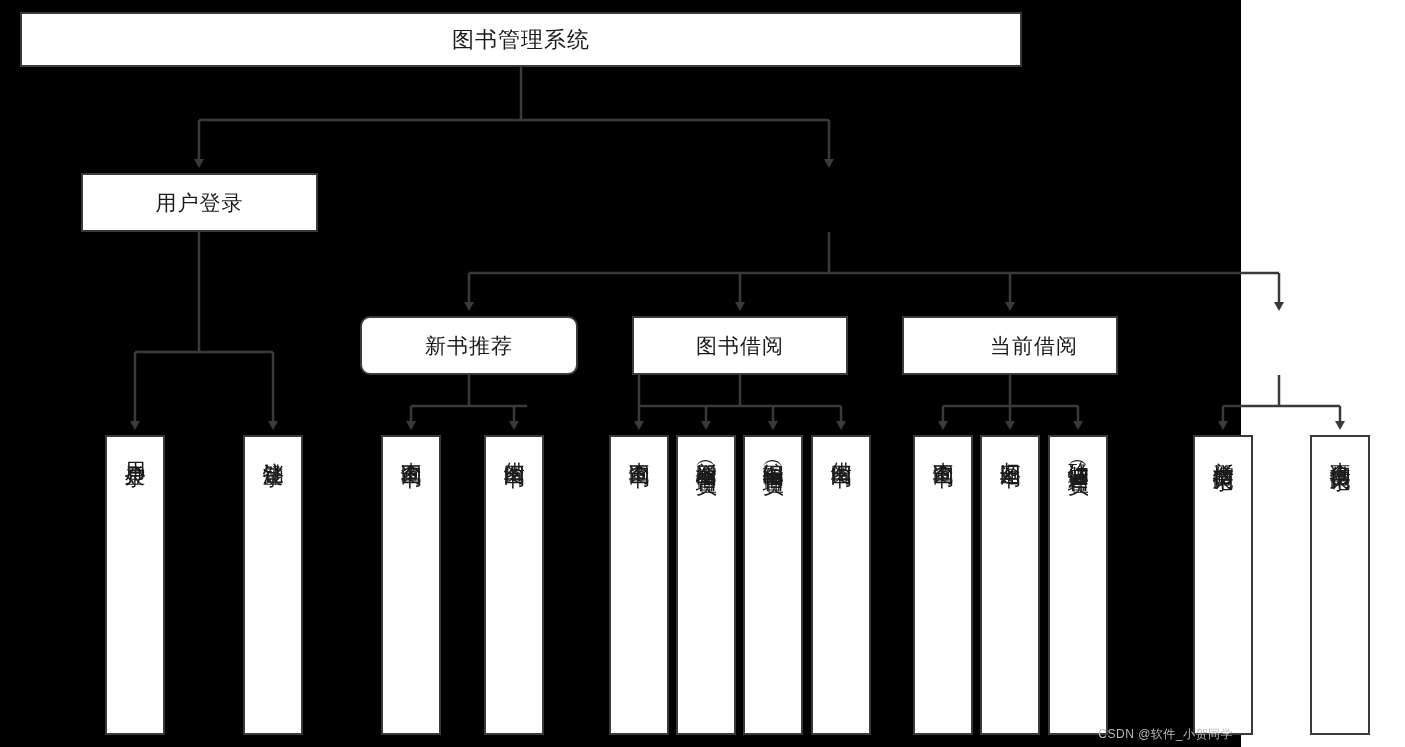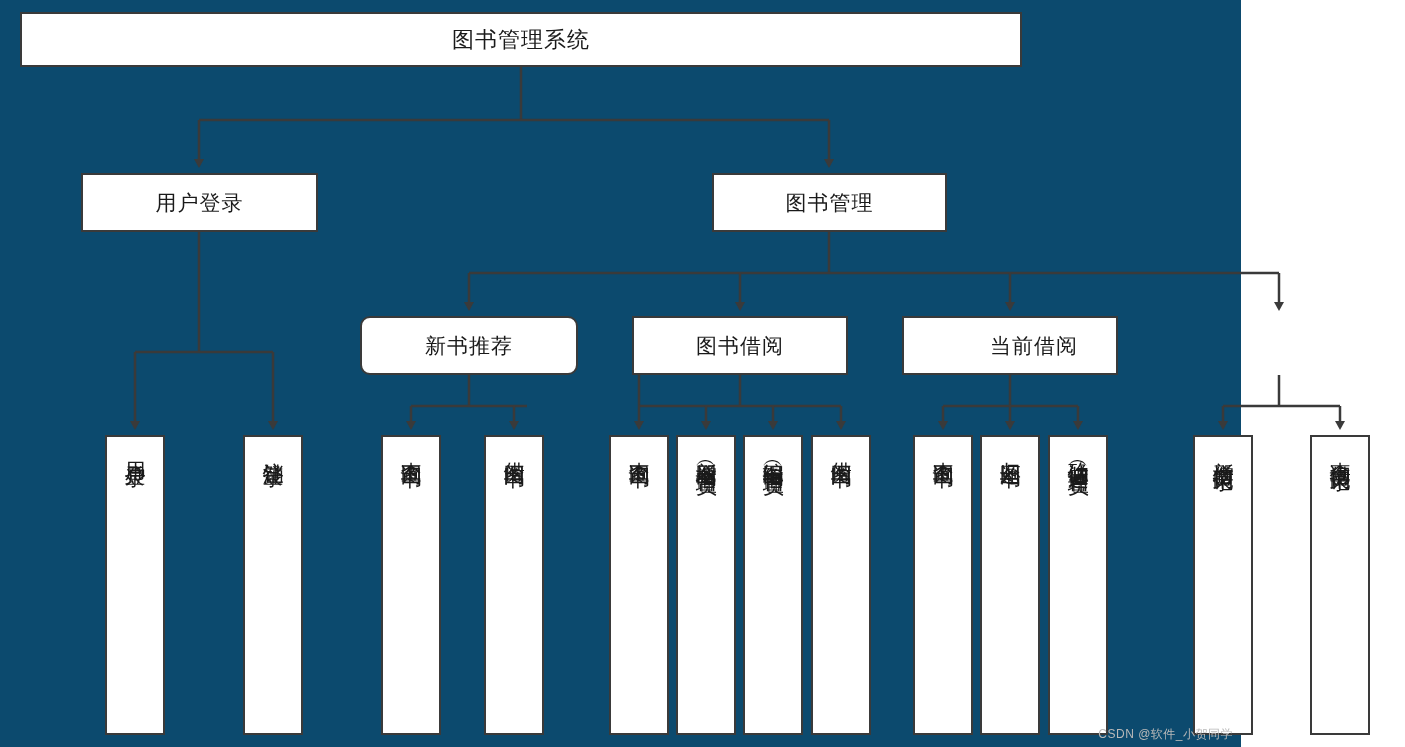--- a/index.html
+++ b/index.html
@@ -1,18 +1,18 @@
 <!DOCTYPE html>
 <html><head>
 <meta charset="utf-8">
 <style>
   html,body{margin:0;padding:0;background:#ffffff;}
   body{width:1405px;height:747px;overflow:hidden;
        font-family:"Liberation Sans","DejaVu Sans",sans-serif;}
-  #stage{position:relative;width:1241px;height:747px;background:#0c4a6e;}
+  #stage{position:relative;width:1241px;height:747px;background:#000000;}
   svg#wires{position:absolute;left:0;top:0;width:1405px;height:747px;}
   .node{position:absolute;box-sizing:border-box;background:#ffffff;
         border:2.5px solid #3a3a3a;display:flex;align-items:center;
         justify-content:center;color:#1a1a1a;}
   .node.h{font-size:21px;letter-spacing:1px;}
   .node.v{padding-top:8px;padding-bottom:8px;align-items:flex-start;}
   .node.v .vtxt{writing-mode:vertical-rl;text-orientation:upright;
         font-size:21px;line-height:1.26;letter-spacing:2px;
         white-space:nowrap;margin:0 auto;}
   .node.root{font-size:22px;}
@@ -76,23 +76,20 @@
     </g>
   </svg>
 
   <div class="node h root" style="left:20px;top:12px;width:1002px;height:55px;">
     <span>图书管理系统</span>
   </div>
 
   <div class="node h" style="left:81px;top:173px;width:237px;height:59px;">
     <span>用户登录</span>
   </div>
-  <div class="node h" style="left:712px;top:173px;width:235px;height:59px;">
-    <span>图书管理</span>
-  </div>
 
   <div class="node h" style="left:360px;top:316px;width:218px;height:59px;border-radius:10px;">
     <span>新书推荐</span>
   </div>
   <div class="node h" style="left:632px;top:316px;width:216px;height:59px;">
     <span>图书借阅</span>
   </div>
   <div class="node h" style="left:902px;top:316px;width:216px;height:59px;padding-left:48px;">
     <span>当前借阅</span>
   </div>

